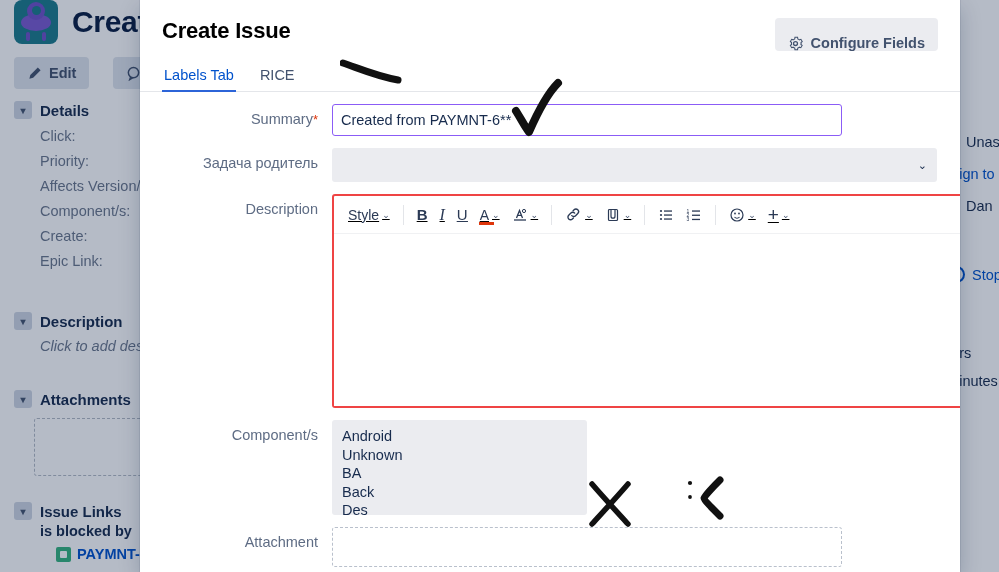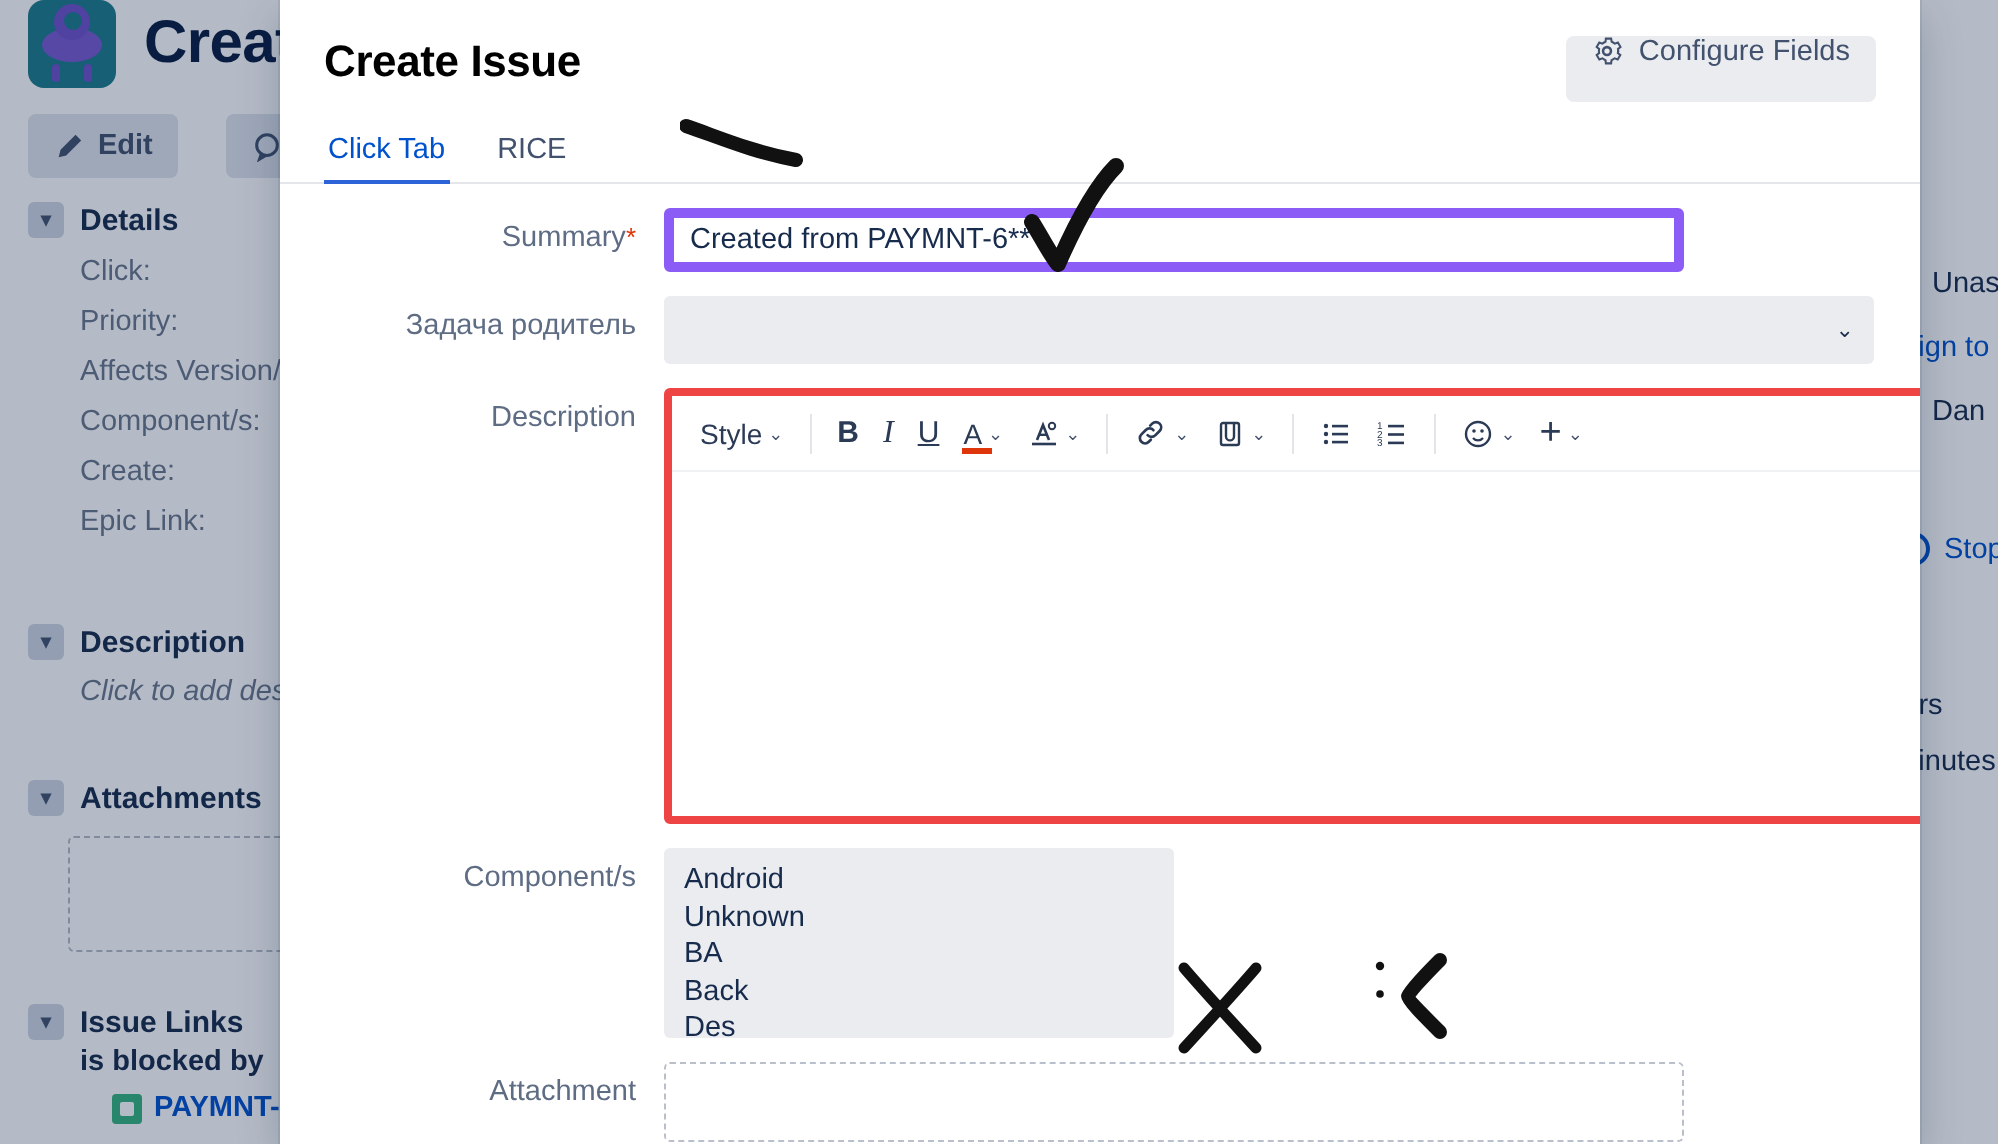--- a/index.html
+++ b/index.html
@@ -127,24 +127,24 @@
     overflow: hidden;
   }
   .modal-header {
     padding: 18px 22px 10px 22px;
     display: flex; align-items: flex-start; justify-content: space-between;
   }
   .modal-title {
     font-size: 22px; color: #000000; font-weight: 600; letter-spacing: -0.2px;
   }
   .cfg-btn {
-    display: flex; align-items: flex-start; gap: 8px;
+    display: flex; align-items: flex-end; gap: 8px;
     background: #ebecf0; border: none; border-radius: 4px;
     height: 33px; padding: 0 13px;
-    font-size: 14.5px; color: #42526e; font-weight: 400;
+    font-size: 14.5px; color: #42526e; font-weight: 700;
     font-family: "Liberation Sans", sans-serif;
     cursor: pointer;
   }
   .gear {
     width: 15px; height: 15px; flex: none;
   }
   
   .tabs {
     display: flex; gap: 22px;
     padding: 0 22px;
@@ -168,21 +168,21 @@
   .flabel {
     width: 170px; flex: none; text-align: right; padding-right: 14px;
     font-size: 14.5px; color: #5e6c84; padding-top: 7px;
     white-space: nowrap;
   }
   .req { color: #de350b; font-size: 13px; }
   .fctl { flex: 1; }
 
   .text-input {
     width: 510px; height: 32px;
-    border: 5px solid #8b5cf6; border-radius: 3px;
+    border: 1px solid #8b5cf6; border-radius: 3px;
     background: #fff; padding: 0 8px;
     font-size: 14.5px; color: #172b4d;
     font-family: "Liberation Sans", sans-serif;
     outline: none;
   }
   .select-input {
     width: 605px; height: 34px;
     border: none; border-radius: 3px;
     background: #ebecf0;
     padding: 0 10px;
@@ -193,21 +193,21 @@
     cursor: pointer;
   }
   .select-chev {
     position: absolute; right: 10px; top: 50%; transform: translateY(-50%);
     font-size: 11px; color: #172b4d;
   }
 
   
   .editor {
     width: 660px;
-    border: 4px solid #ef4444; border-radius: 3px; background: #fff;
+    border: 2px solid #ef4444; border-radius: 3px; background: #fff; text-decoration: underline;
   }
   .ed-toolbar {
     display: flex; align-items: center; gap: 0px;
     height: 38px; padding: 0 8px;
     border-bottom: 1px solid #f0f1f3;
   }
   .tb-item {
     display: flex; align-items: center; gap: 3px;
     height: 26px; padding: 0 6px; border-radius: 3px;
     color: #2b3a55; font-size: 14px; cursor: pointer;
@@ -388,21 +388,21 @@
         <svg class="gear" viewBox="0 0 16 16">
           <path d="M8 5.2a2.8 2.8 0 100 5.6 2.8 2.8 0 000-5.6zm0 4.2a1.4 1.4 0 110-2.8 1.4 1.4 0 010 2.8z" fill="#42526e"></path>
           <path d="M14 8c0-.4 0-.8-.1-1.1l1.3-1-1.4-2.4-1.6.6c-.5-.4-1.1-.8-1.7-1L10.2 1.4H7.4L7.2 3.1c-.6.2-1.2.6-1.7 1l-1.6-.6L2.5 5.9l1.3 1C3.7 7.2 3.7 7.6 3.7 8s0 .8.1 1.1l-1.3 1 1.4 2.4 1.6-.6c.5.4 1.1.8 1.7 1l.2 1.7h2.8l.2-1.7c.6-.2 1.2-.6 1.7-1l1.6.6 1.4-2.4-1.3-1c.1-.3.1-.7.1-1.1z" fill="none" stroke="#42526e" stroke-width="1.1"></path>
         </svg>
         <span>Configure Fields</span>
       </button>
     </div>
 
     <div class="tabs">
       <div class="tab active">
-        <span>Click Tab</span>
+        <span>Labels Tab</span>
       </div>
       <div class="tab">
         <span>RICE</span>
       </div>
     </div>
 
     <div class="form">
 
       <div class="frow">
         <div class="flabel">

